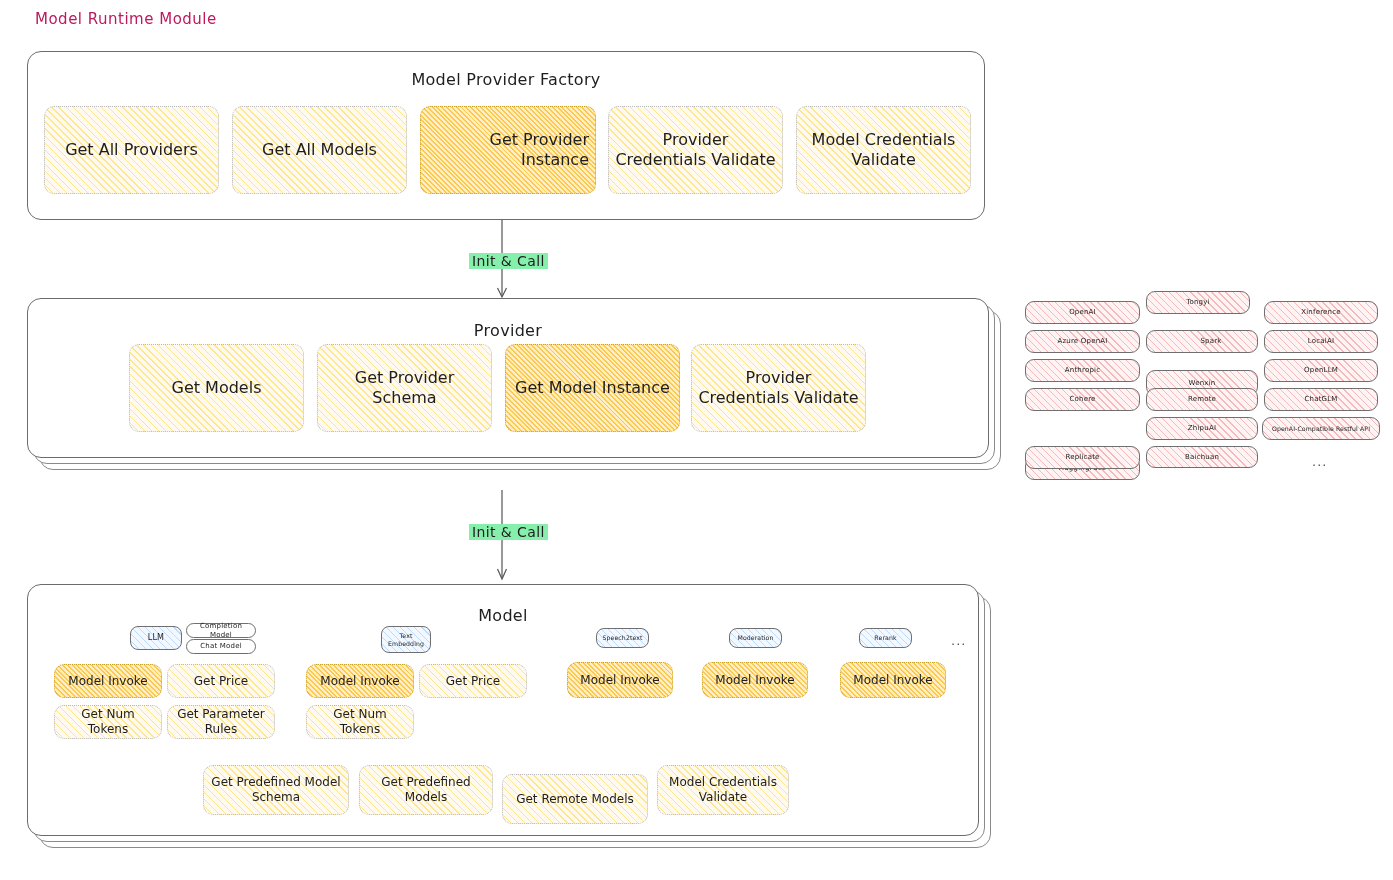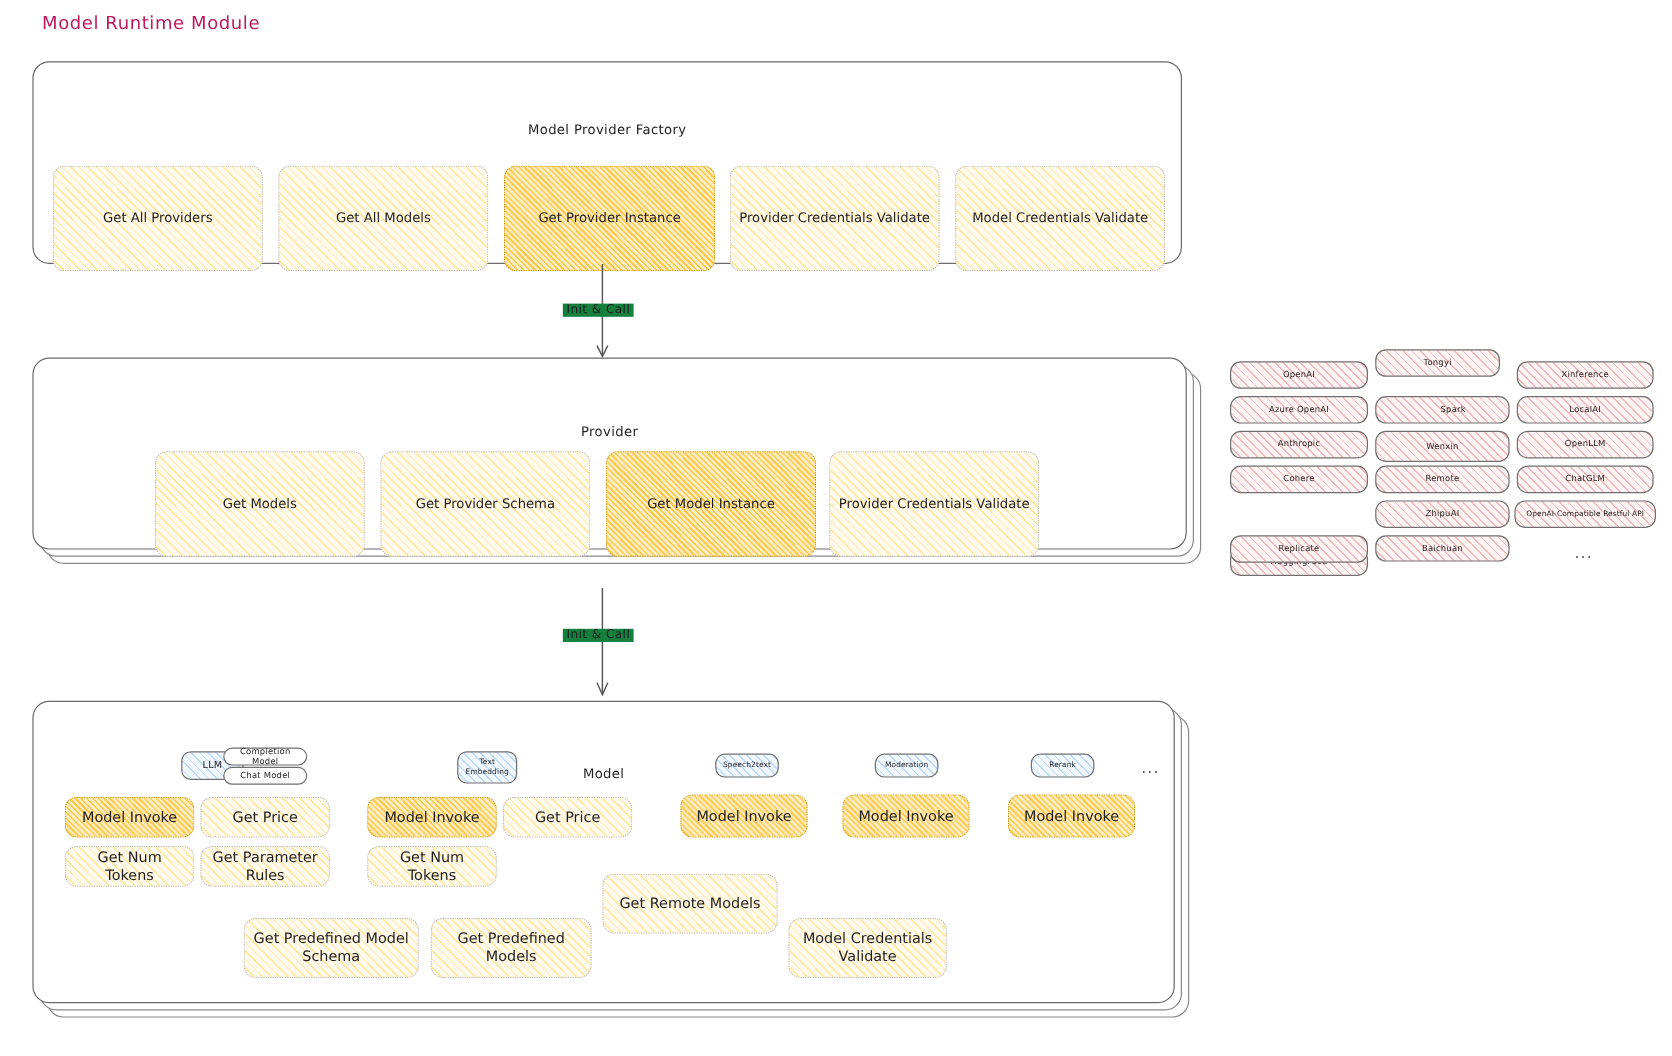--- a/index.html
+++ b/index.html
@@ -62,31 +62,31 @@
     background-color:#f2f8ff;
     background-image:repeating-linear-gradient(45deg,
        rgba(76,154,255,.32) 0px, rgba(76,154,255,.32) 1px,
        rgba(240,248,255,0) 1px, rgba(240,248,255,0) 5px);
   }
   
   .fill-white{
     border:1.3px solid #6f6f6f;border-radius:8px;background:#ffffff;
   }
 
-  .t13{font-size:11px;margin-top:32px;}
+  .t13{font-size:16px;}
   .t12{font-size:12px;}
   .t8{font-size:8px;letter-spacing:.2px;}
   .t7{font-size:7px;letter-spacing:.2px;}
   .t6{font-size:6.2px;letter-spacing:.1px;}
 
   
   .arrow{position:absolute;}
   .arrow-label{
-    position:absolute;font-size:10px;color:#1e1e1e;letter-spacing:.4px;white-space:nowrap;
-    background:#15803d;padding:0 3px;
+    position:absolute;font-size:14px;color:#1e1e1e;letter-spacing:.4px;white-space:nowrap;
+    background:#86efac;padding:0 3px;
   }
   .ellipsis{
     position:absolute;font-size:13px;color:#555;letter-spacing:1px;line-height:1;
   }
   svg{overflow:visible;}
 </style>
 </head>
 <body>
 
 <div class="canvas">
@@ -154,21 +154,21 @@
   <div class="box fill-pink t7" style="left:1025px;top:446px;width:115px;height:23px;">
     <span>Replicate</span>
     </div>
 
   <div class="box fill-pink t7" style="left:1146px;top:291px;width:104px;height:23px;">
     <span>Tongyi</span>
     </div>
   <div class="box fill-pink t7" style="left:1146px;top:330px;width:112px;height:23px;padding-left:24px;">
     <span>Spark</span>
     </div>
-  <div class="box fill-pink t7" style="left:1146px;top:359px;width:112px;height:26px;">
+  <div class="box fill-pink t7" style="left:1146px;top:370px;width:112px;height:26px;">
     <span>Wenxin</span>
     </div>
   <div class="box fill-pink t7" style="left:1146px;top:388px;width:112px;height:23px;">
     <span>Remote</span>
     </div>
   <div class="box fill-pink t7" style="left:1146px;top:417px;width:112px;height:23px;">
     <span>ZhipuAI</span>
     </div>
   <div class="box fill-pink t7" style="left:1146px;top:446px;width:112px;height:22px;">
     <span>Baichuan</span>
@@ -196,21 +196,21 @@
     <polyline points="3.5,79 8,89 12.5,79" fill="none" stroke="#555" stroke-width="1.2"></polyline>
   </svg>
   <div class="arrow-label" style="left:469px;top:524px;">Init &amp; Call</div>
 
   <div class="card shadowlayer" style="left:39px;top:596px;width:952px;height:252px;"></div>
   <div class="card shadowlayer" style="left:33px;top:590px;width:952px;height:252px;"></div>
   <div class="card" style="left:27px;top:584px;width:952px;height:252px;">
     <div class="card-title t13" style="top:21px;">Model</div>
   </div>
 
-  <div class="box fill-blue t8" style="left:130px;top:626px;width:52px;height:24px;margin-left:21px;">
+  <div class="box fill-blue t8" style="left:130px;top:626px;width:52px;height:24px;">
     <span>LLM</span>
     </div>
   <div class="box fill-white t7" style="left:186px;top:623px;width:70px;height:15px;">
     <span>Completion Model</span>
     </div>
   <div class="box fill-white t7" style="left:186px;top:639px;width:70px;height:15px;">
     <span>Chat Model</span>
     </div>
 
   <div class="box fill-blue t6" style="left:381px;top:626px;width:50px;height:27px;">
@@ -263,20 +263,20 @@
   <div class="box fill-orange t12" style="left:840px;top:662px;width:106px;height:36px;">
     <span>Model Invoke</span>
     </div>
 
   <div class="box fill-yellow t12" style="left:203px;top:765px;width:146px;height:50px;">
     <span>Get Predefined Model Schema</span>
     </div>
   <div class="box fill-yellow t12" style="left:359px;top:765px;width:134px;height:50px;">
     <span>Get Predefined Models</span>
     </div>
-  <div class="box fill-yellow t12" style="left:502px;top:728px;width:146px;height:50px;">
+  <div class="box fill-yellow t12" style="left:502px;top:774px;width:146px;height:50px;">
     <span>Get Remote Models</span>
     </div>
   <div class="box fill-yellow t12" style="left:657px;top:765px;width:132px;height:50px;">
     <span>Model Credentials Validate</span>
     </div>
 
 </div>
 
 </body></html>

